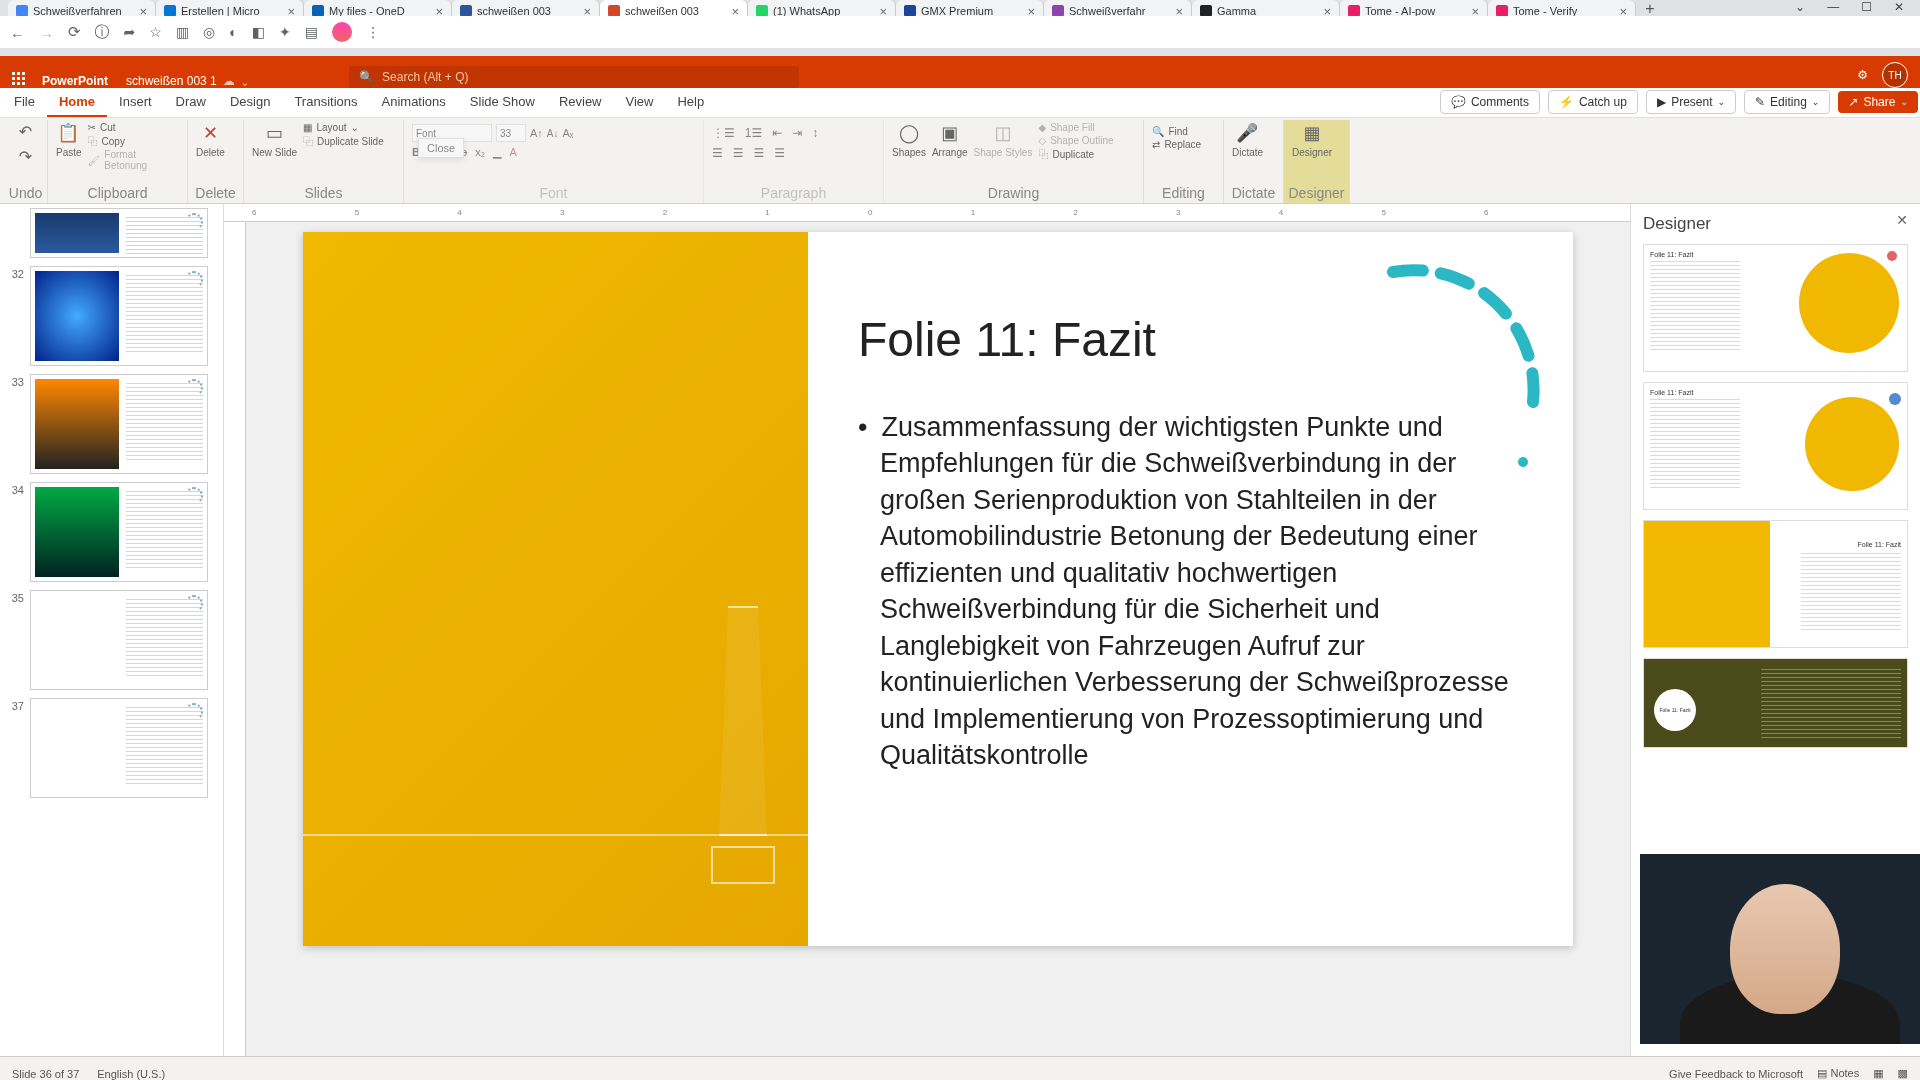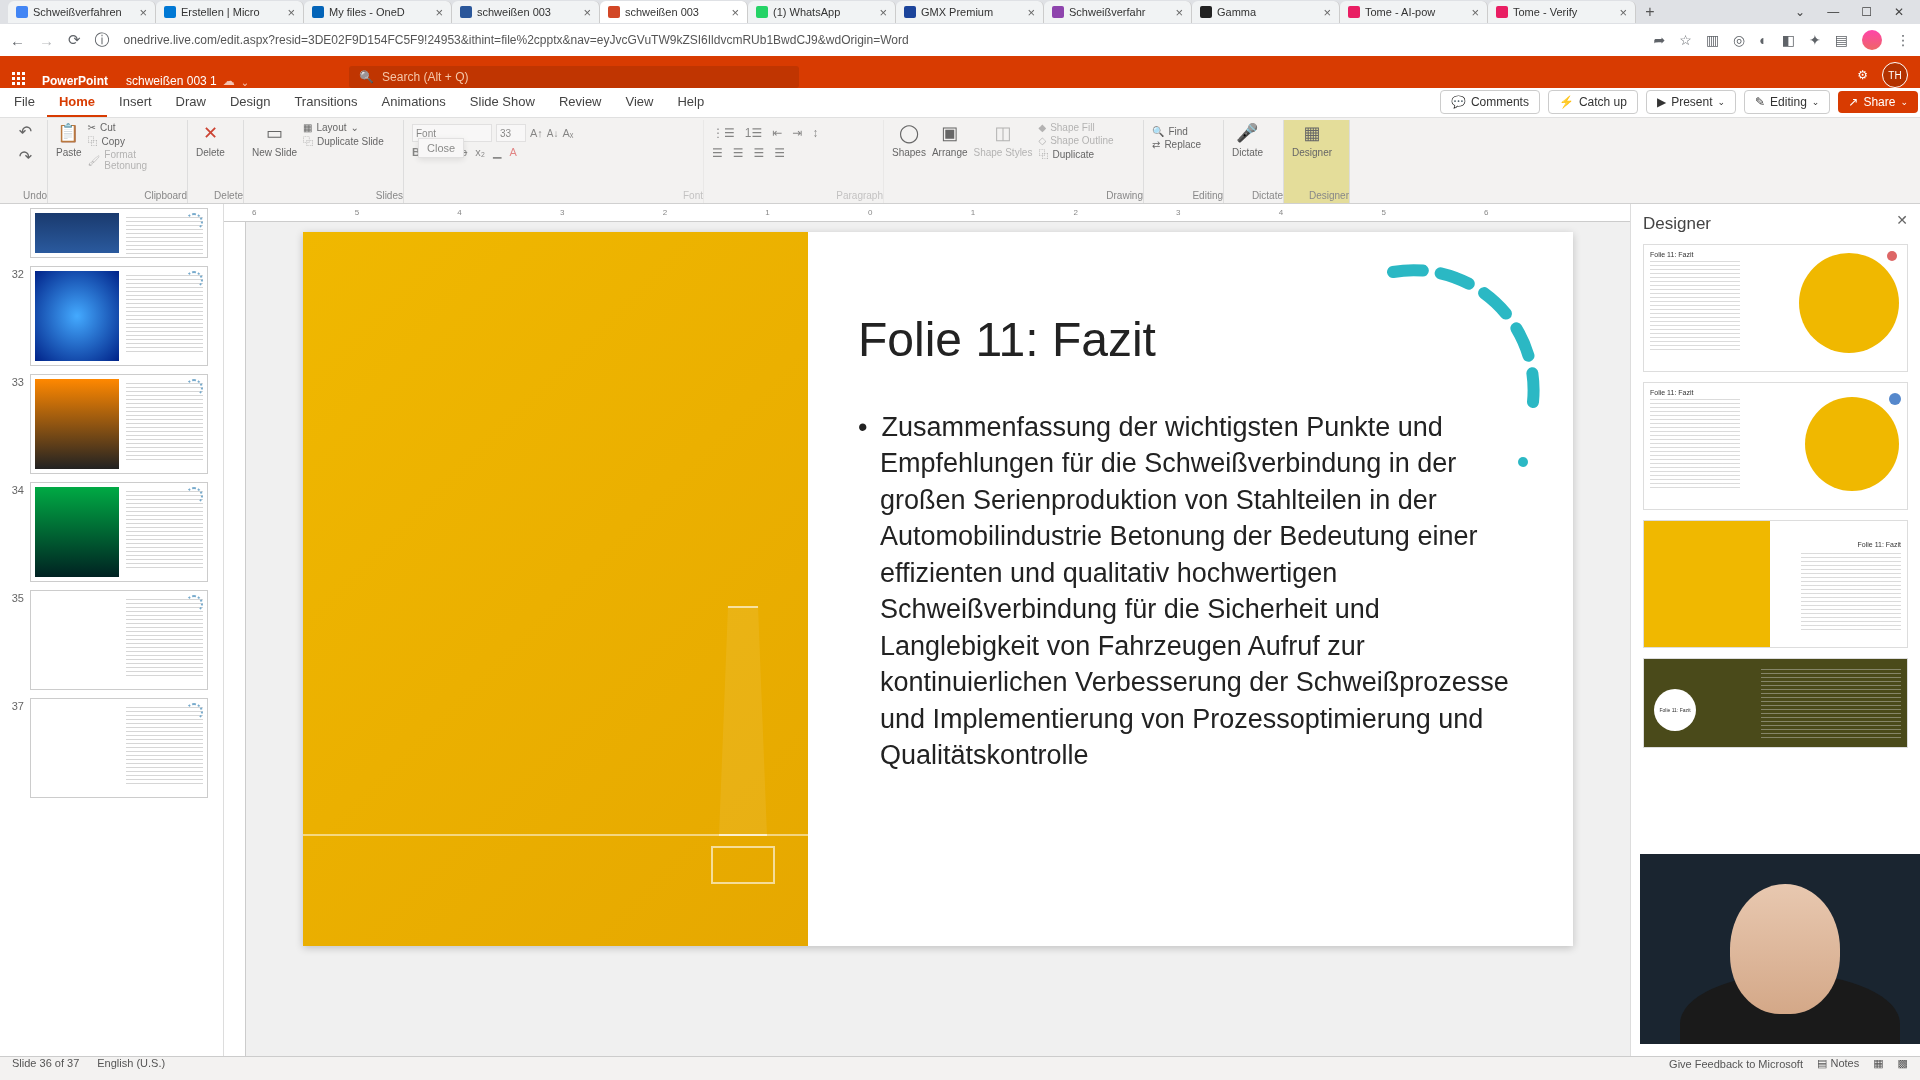--- a/index.html
+++ b/index.html
@@ -1,20 +1,20 @@
 <!DOCTYPE html>
 <html><head>
 <meta charset="utf-8">
 <style>
 * { margin: 0; padding: 0; box-sizing: border-box; font-family: 'Segoe UI', Arial, sans-serif; }
 body { width: 1920px; height: 1080px; overflow: hidden; background: #fff; }
 
 
 .browser-top { height: 56px; background: #dfe1e5; display: flex; flex-direction: column; }
-.tab-strip { height: 24px; display: flex; align-items: center; padding-left: 8px; gap: 0; }
+.tab-strip { height: 16px; display: flex; align-items: flex-start; padding-left: 8px; gap: 0; }
 .tab { height: 22px; width: 148px; background: #f1f3f4; border-radius: 6px 6px 0 0; display: flex; align-items: center; padding: 0 8px; font-size: 11px; color: #333; gap: 5px; white-space: nowrap; overflow: hidden; border-right: 1px solid #ccc; }
 .tab.active { background: #fff; }
 .tab-favicon { width: 12px; height: 12px; border-radius: 2px; flex-shrink: 0; }
 .tab-title { flex: 1; overflow: hidden; text-overflow: ellipsis; }
 .tab-close { font-size: 13px; color: #666; flex-shrink: 0; }
 .new-tab { width: 28px; display: flex; align-items: center; justify-content: center; font-size: 16px; color: #555; }
 .window-controls { margin-left: auto; display: flex; gap: 22px; padding-right: 16px; align-items: center; font-size: 12px; color: #444; }
 .addr-bar { height: 32px; background: #fff; display: flex; align-items: center; padding: 0 10px; gap: 14px; }
 .nav-btn { color: #5f6368; font-size: 15px; }
 .url-box { flex: 1; font-size: 12px; color: #555; }
@@ -35,21 +35,21 @@
 .menu-row { height: 30px; background: #fff; border-bottom: 1px solid #e0e0e0; display: flex; align-items: flex-end; padding: 0 2px; }
 .menu-item { padding: 6px 12px; font-size: 13px; color: #444; cursor: pointer; }
 .menu-item.active { color: #d83b01; border-bottom: 2px solid #d83b01; font-weight: 600; }
 .menu-right { margin-left: auto; display: flex; gap: 8px; align-items: center; padding-bottom: 3px; }
 .action-pill { display: flex; align-items: center; gap: 5px; padding: 4px 10px; border: 1px solid #ccc; border-radius: 4px; font-size: 12px; color: #333; }
 .share-btn { background: #d83b01; color: #fff; border: none; }
 
 
 .ribbon { height: 86px; background: #f3f2f1; border-bottom: 1px solid #d0d0d0; display: flex; padding: 2px 4px 0; }
 .ribbon-group { border-right: 1px solid #ddd; padding: 2px 8px; display: flex; flex-direction: column; position: relative; }
-.group-label { position: absolute; bottom: 2px; left: 0; right: 0; text-align: right; font-size: 10px; color: #888; }
+.group-label { position: absolute; bottom: 2px; left: 0; right: 0; text-align: center; font-size: 14px; color: #888; }
 .ribbon-body { flex: 1; display: flex; align-items: flex-start; gap: 6px; }
 .ribbon-btn-lg { display: flex; flex-direction: column; align-items: center; gap: 3px; font-size: 10px; color: #666; }
 .ribbon-icon { width: 22px; height: 22px; display: flex; align-items: center; justify-content: center; font-size: 18px; }
 .ribbon-stack { display: flex; flex-direction: column; gap: 2px; font-size: 10px; color: #666; }
 .ribbon-stack-row { display: flex; align-items: center; gap: 4px; }
 .dimmed { opacity: 0.45; }
 .font-select { width: 80px; height: 18px; border: 1px solid #ccc; font-size: 10px; padding: 0 3px; background: #fff; }
 .size-select { width: 30px; height: 18px; border: 1px solid #ccc; font-size: 10px; padding: 0 3px; background: #fff; }
 .close-tooltip { position: absolute; top: 18px; left: 14px; background: #fff; border: 1px solid #ccc; padding: 3px 8px; font-size: 11px; box-shadow: 0 2px 6px rgba(0,0,0,.2); z-index: 10; }
 
@@ -77,21 +77,21 @@
 .slide-body { font-size: 27px; line-height: 1.35; color: #222; padding-left: 22px; text-indent: -22px; }
 .bullet-dot::before { content: '•'; margin-right: 14px; }
 .arc-deco { position: absolute; top: 30px; right: 30px; width: 170px; height: 220px; }
 
 .designer-pane { width: 290px; background: #fff; border-left: 1px solid #ddd; padding: 10px 12px; position: relative; }
 .designer-title { font-size: 17px; color: #444; margin-bottom: 10px; }
 .designer-close { position: absolute; top: 8px; right: 12px; font-size: 14px; color: #666; }
 .design-option { width: 100%; height: 128px; border: 1px solid #ddd; margin-bottom: 10px; background: #fff; position: relative; overflow: hidden; font-size: 6px; }
 
 
-.status-bar { height: 24px; background: #f3f2f1; border-top: 1px solid #ccc; display: flex; align-items: flex-start; padding: 0 12px; font-size: 11px; color: #555; gap: 18px; }
+.status-bar { height: 24px; background: #f3f2f1; border-top: 1px solid #ccc; display: flex; align-items: flex-end; padding: 0 12px; font-size: 11px; color: #555; gap: 18px; }
 .status-right { margin-left: auto; display: flex; gap: 14px; align-items: center; }
 
 
 .webcam { position: absolute; right: 0; bottom: 36px; width: 280px; height: 190px; background: #1a2530; z-index: 100; overflow: hidden; }
 .webcam-face { position: absolute; left: 90px; top: 30px; width: 110px; height: 130px; border-radius: 50% 50% 45% 45%; background: linear-gradient(#e8c8b0,#d4a888); }
 .webcam-body { position: absolute; left: 40px; bottom: -30px; width: 220px; height: 100px; background: #1a1a1a; border-radius: 50% 50% 0 0; }
 
 
 .th-img-left { position:absolute; left:4px; top:4px; bottom:4px; width:48%; background:#888; }
 .th-txt-right { position:absolute; right:4px; top:8px; width:44%; height:80%; background:repeating-linear-gradient(#999 0 1px, transparent 1px 4px); opacity:.4; }
@@ -163,21 +163,20 @@
         <span>—</span>
         <span>☐</span>
         <span>✕</span>
       </div>
     </div>
   <div class="addr-bar">
     <span class="nav-btn">←</span>
     <span class="nav-btn dimmed">→</span>
     <span class="nav-btn">⟳</span>
     <span class="nav-btn">ⓘ</span>
-    <div class="url-box">onedrive.live.com/edit.aspx?resid=3DE02F9D154FC5F9!24953&amp;ithint=file%2cpptx&amp;nav=eyJvcGVuTW9kZSI6IldvcmRUb1BwdCJ9&amp;wdOrigin=Word</div>
     <div class="ext-icons">
       <span>➦</span>
       <span>☆</span>
       <span>▥</span>
       <span>◎</span>
       <span>◐</span>
       <span>◧</span>
       <span>✦</span>
       <span>▤</span>
       <div class="avatar-circle"></div>

